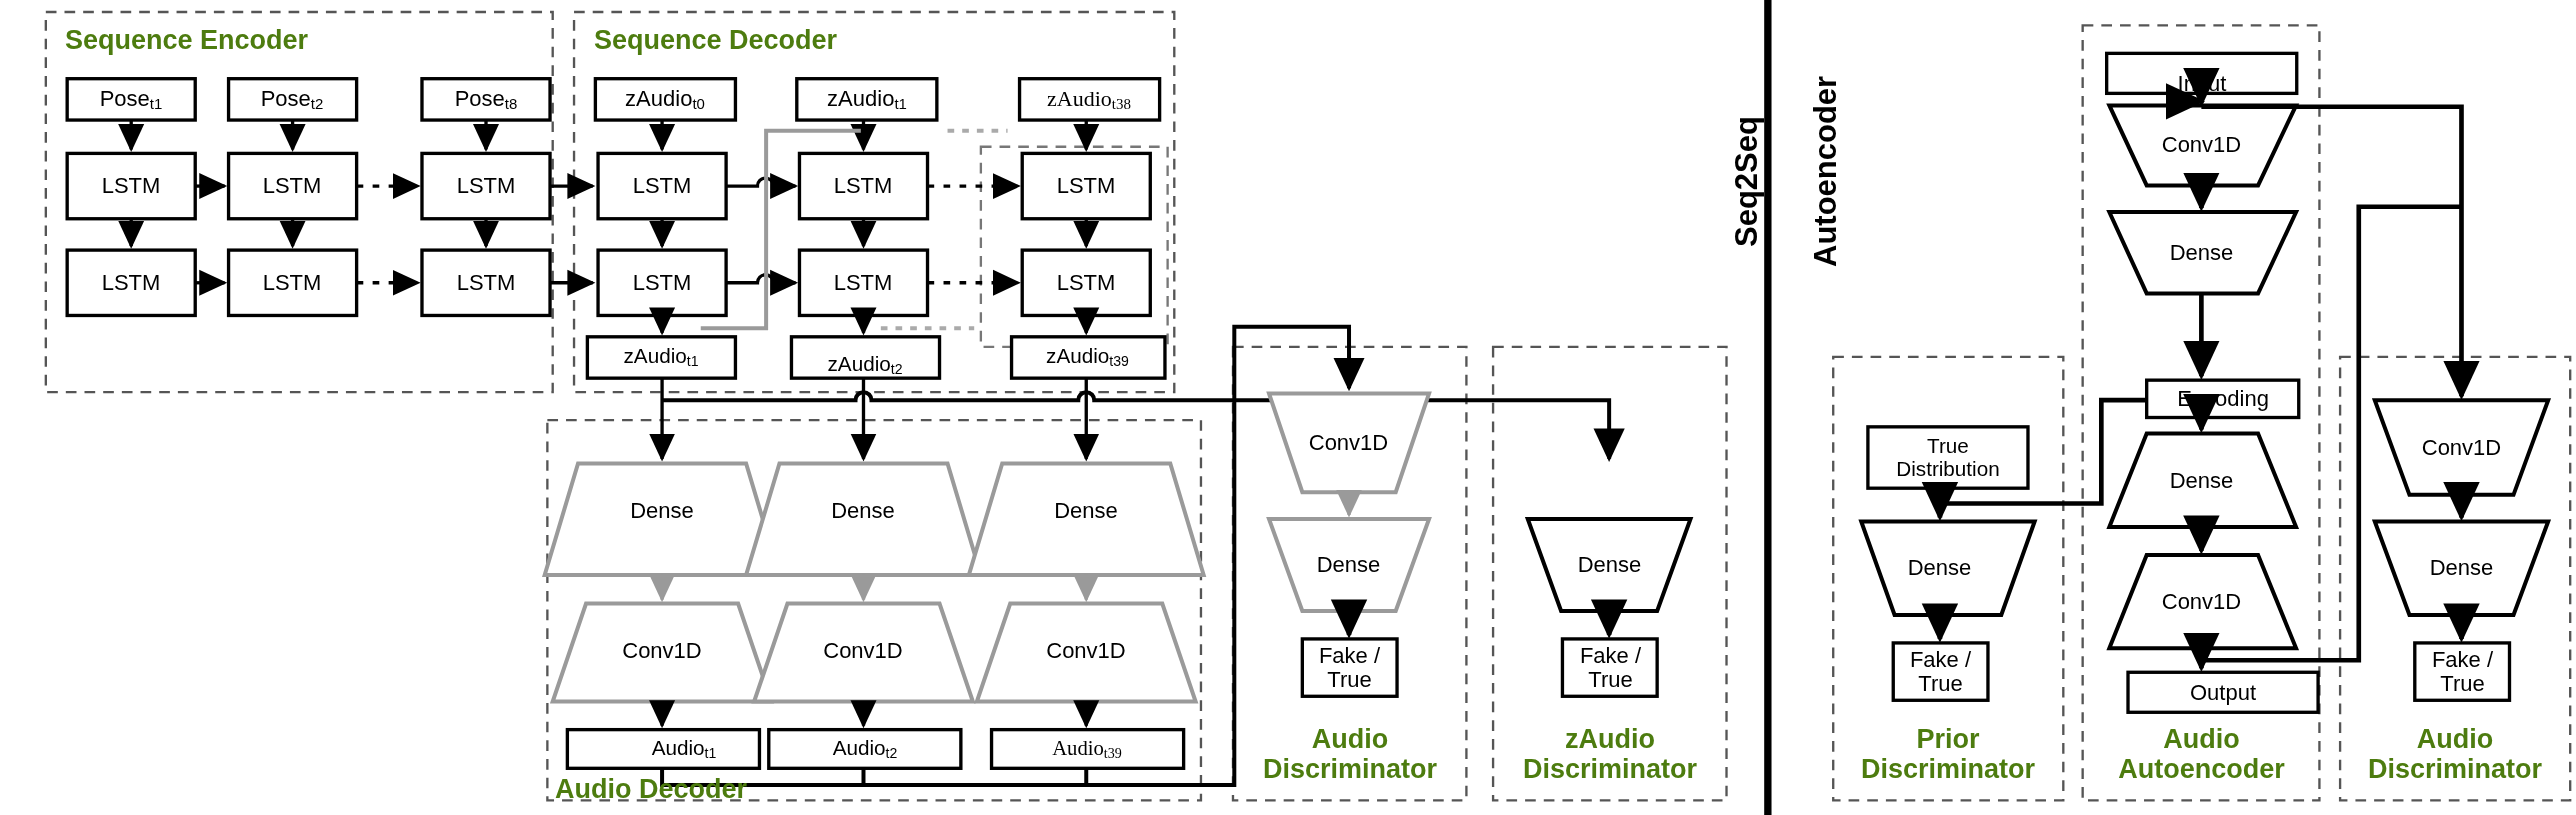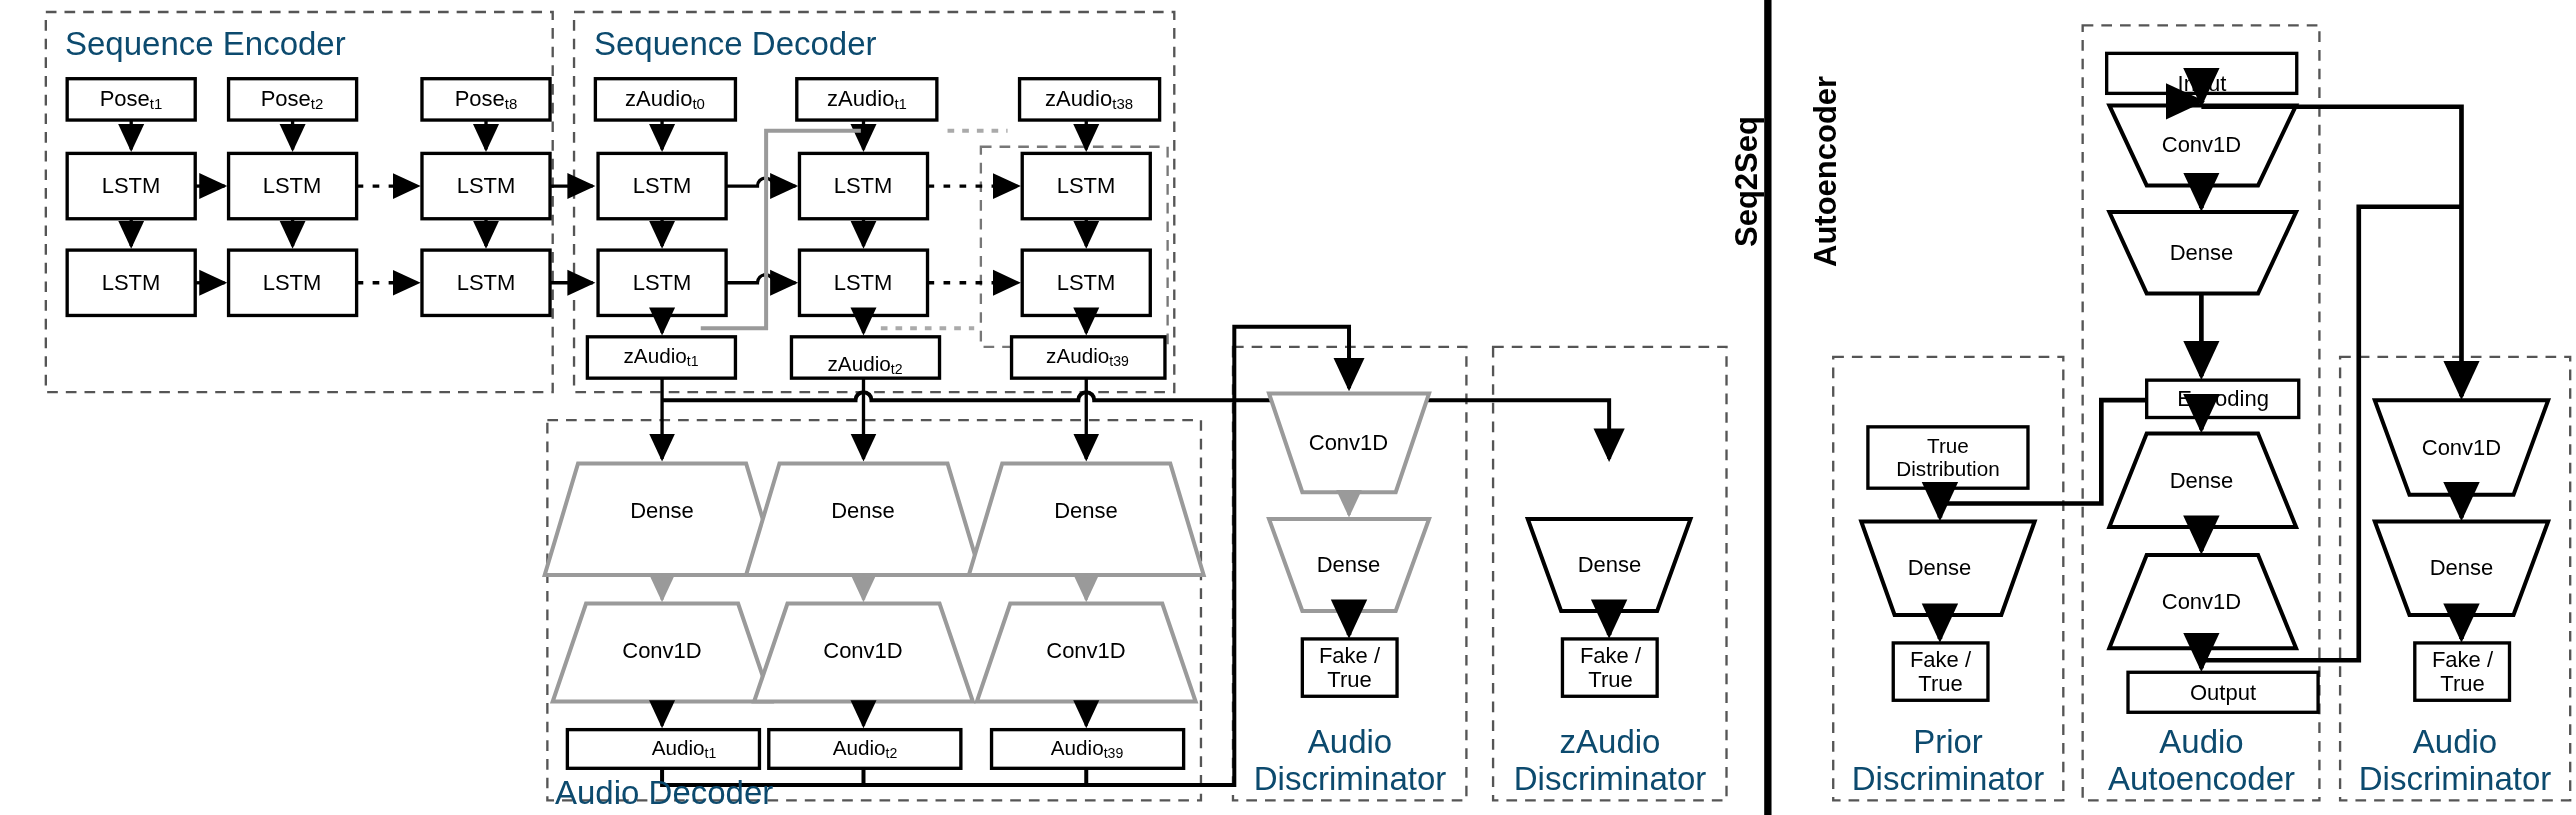--- a/index.html
+++ b/index.html
@@ -1,19 +1,19 @@
 <!DOCTYPE html>
 <html style="font-size:10.7px"><head>
 <meta charset="utf-8">
 <style>
   html,body{margin:0;padding:0;background:#ffffff;}
   body{font-family:"Liberation Sans", sans-serif;color:#000;}
   #root{position:relative;width:2576px;height:815px;overflow:hidden;background:#fff;}
   .svg-layer{position:absolute;left:0;top:0;width:2576px;height:815px;}
-  .grp-label{position:absolute;font-size:33px;color:#0c4a6e;white-space:nowrap;letter-spacing:0px;}
+  .grp-label{position:absolute;font-size:27px;color:#4d7c0f;white-space:nowrap;letter-spacing:0px;font-weight:bold;}
   .grp-label.center{text-align:center;line-height:1.12;}
   .node-text{
     position:absolute;display:flex;align-items:center;justify-content:center;
     text-align:center;font-size:22px;line-height:1.08;color:#000;
     pointer-events:none;
   }
   .node-text.sm{font-size:20.7px;}
   .vlabel{
     position:absolute;font-size:31px;font-weight:bold;white-space:nowrap;
     transform-origin:0 0;transform:rotate(-90deg);
@@ -237,21 +237,21 @@
   <div class="node-text" style="left:67px;top:250px;width:128px;height:65px;">LSTM</div>
   <div class="node-text" style="left:228px;top:250px;width:128px;height:65px;">LSTM</div>
   <div class="node-text" style="left:422px;top:250px;width:128px;height:65px;">LSTM</div>
 
   <div class="node-text" style="left:595px;top:79px;width:140px;height:41px;">
     <span><span>zAudio</span><sub>t0</sub></span>
   </div>
   <div class="node-text" style="left:797px;top:79px;width:140px;height:41px;">
     <span><span>zAudio</span><sub>t1</sub></span>
   </div>
-  <div class="node-text" style="left:1019px;top:79px;width:140px;height:41px;">
+  <div class="node-text" style="left:1019px;top:79px;width:140px;height:41px;font-family:Liberation Serif, serif;">
     <span><span>zAudio</span><sub>t38</sub></span>
   </div>
 
   <div class="node-text" style="left:598px;top:153px;width:128px;height:65px;">LSTM</div>
   <div class="node-text" style="left:799px;top:153px;width:128px;height:65px;">LSTM</div>
   <div class="node-text" style="left:1022px;top:153px;width:128px;height:65px;">LSTM</div>
   <div class="node-text" style="left:598px;top:250px;width:128px;height:65px;">LSTM</div>
   <div class="node-text" style="left:799px;top:250px;width:128px;height:65px;">LSTM</div>
   <div class="node-text" style="left:1022px;top:250px;width:128px;height:65px;">LSTM</div>
 
@@ -272,21 +272,21 @@
   <div class="node-text" style="left:598px;top:634px;width:128px;height:33px;">Conv1D</div>
   <div class="node-text" style="left:799px;top:634px;width:128px;height:33px;">Conv1D</div>
   <div class="node-text" style="left:1022px;top:634px;width:128px;height:33px;">Conv1D</div>
 
   <div class="node-text sm" style="left:588px;top:730px;width:192px;height:39px;">
     <span><span>Audio</span><sub>t1</sub></span>
   </div>
   <div class="node-text sm" style="left:769px;top:730px;width:192px;height:39px;">
     <span><span>Audio</span><sub>t2</sub></span>
   </div>
-  <div class="node-text sm" style="left:991px;top:730px;width:192px;height:39px;">
+  <div class="node-text sm" style="left:991px;top:730px;width:192px;height:39px;font-family:Liberation Serif, serif;">
     <span><span>Audio</span><sub>t39</sub></span>
   </div>
 
   <div class="node-text" style="left:1282px;top:426px;width:133px;height:33px;">Conv1D</div>
   <div class="node-text" style="left:1282px;top:548px;width:133px;height:33px;">Dense</div>
   <div class="node-text" style="left:1302px;top:639px;width:95px;height:57px;flex-direction:column;">
     <div>Fake /</div>
     <div>True</div>
   </div>
 

